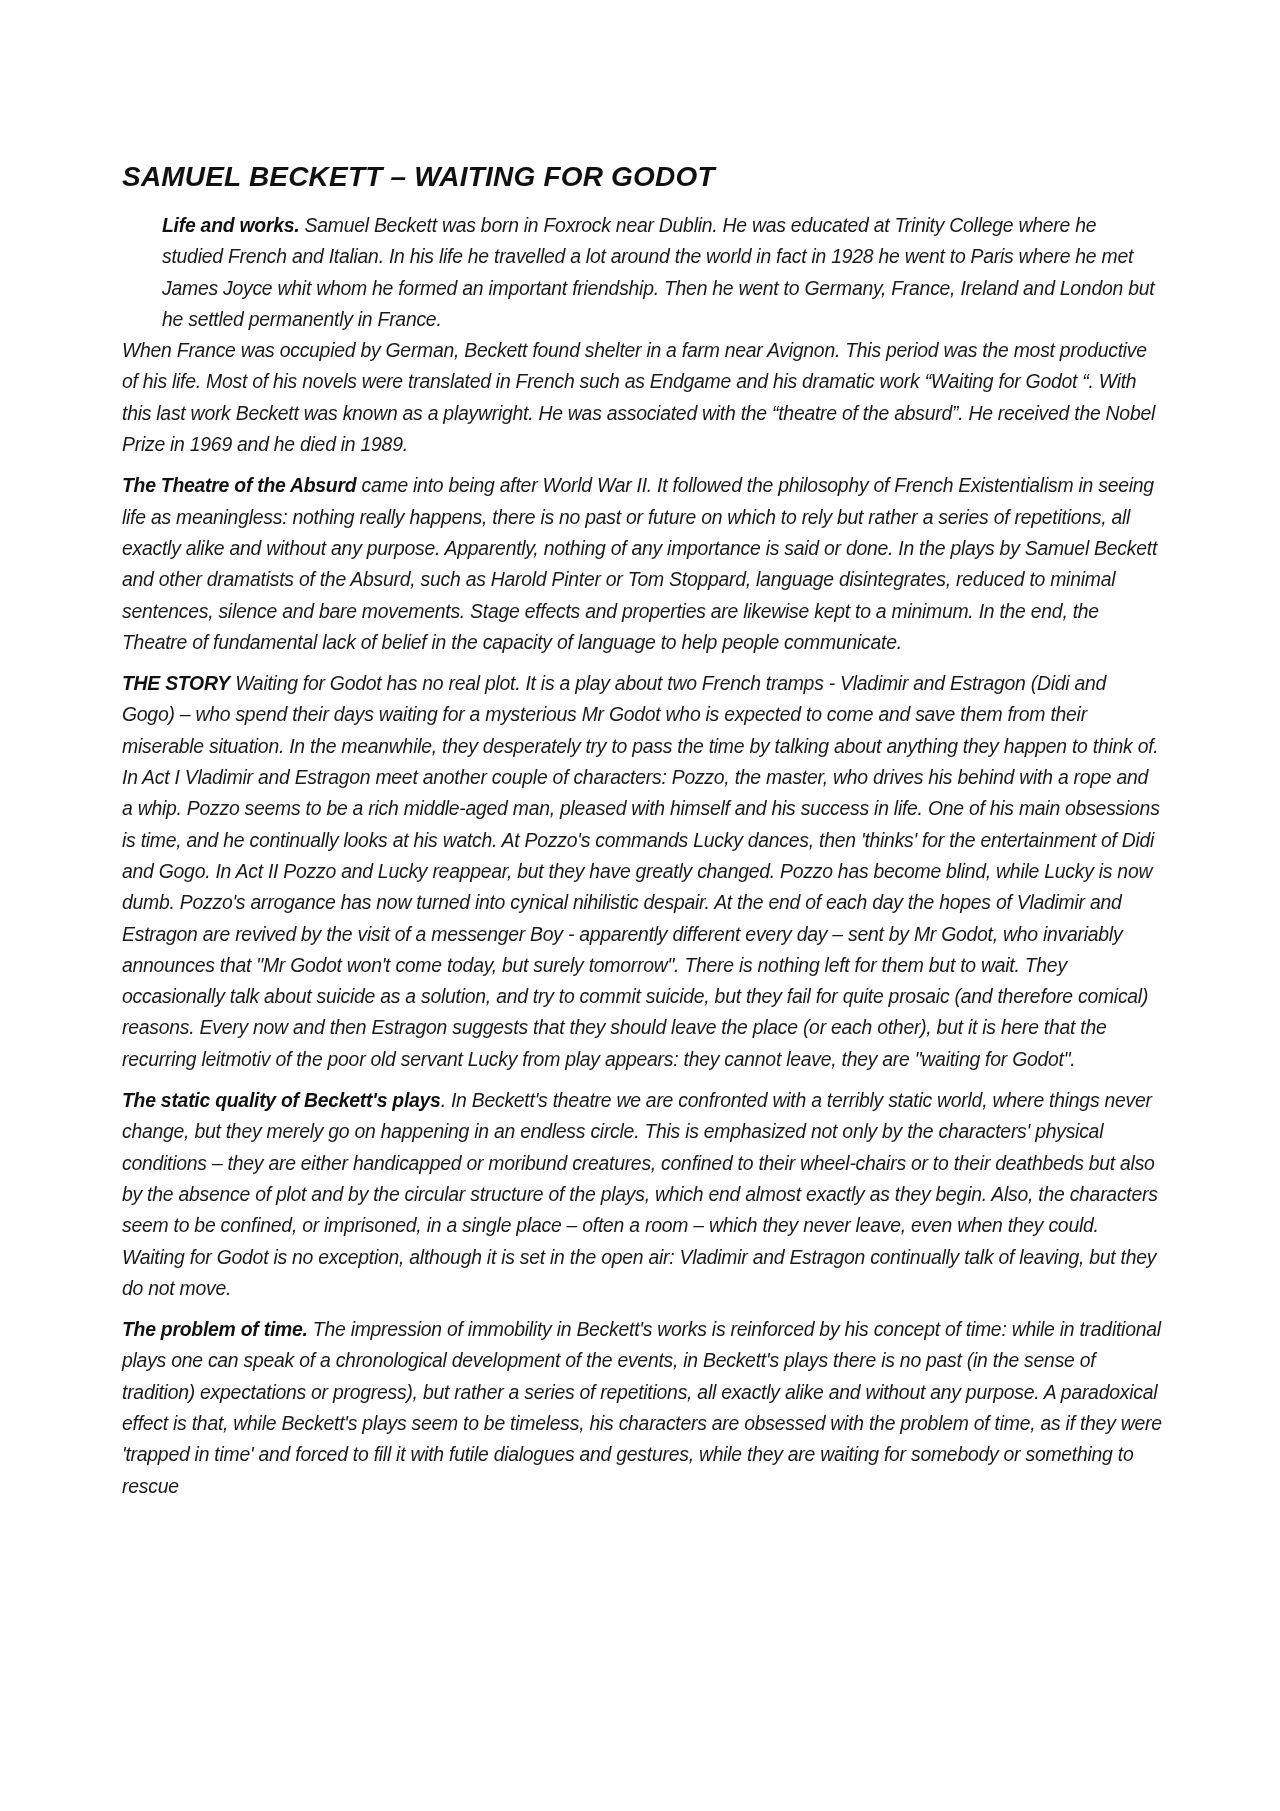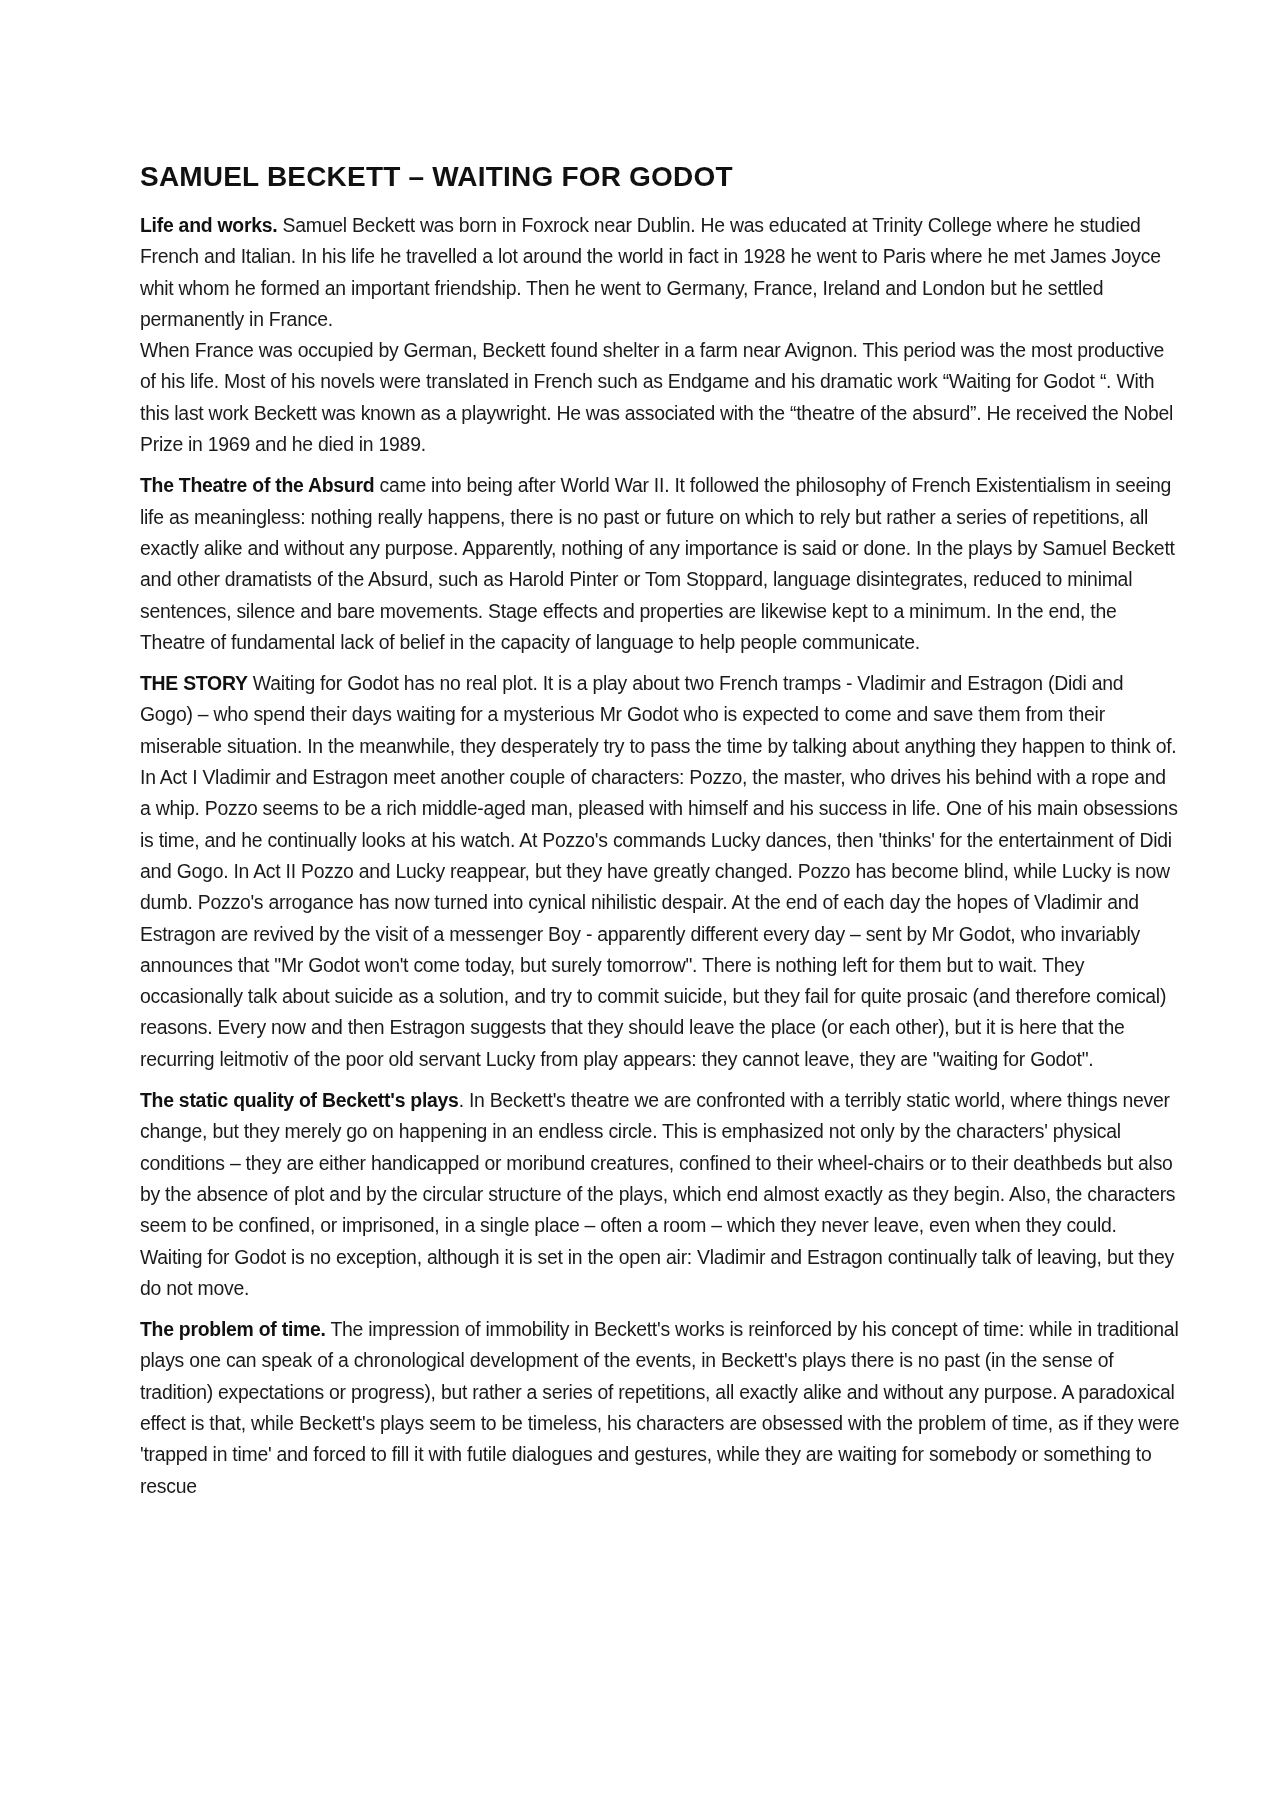--- a/index.html
+++ b/index.html
@@ -6,40 +6,41 @@
   body {
     width: 1280px;
     height: 1811px;
     overflow: hidden;
     position: relative;
     font-family: "Liberation Sans", "DejaVu Sans", sans-serif;
     color: #1a1a1a;
   }
   .page {
     position: absolute;
-    left: 140px;
+    left: 122px;
     top: 158px;
     width: 1040px;
+    font-style: italic;
   }
   .title {
     font-size: 28px;
     font-weight: bold;
     margin: 0 0 14px 0;
     letter-spacing: 0.2px;
     line-height: 38px;
     color: #111;
   }
   .para {
     font-size: 19.4px;
     line-height: 31.3px;
     margin: 0 0 10px 0;
     letter-spacing: -0.25px;
   }
   .para b { font-weight: bold; color: #111; }
-  .para.no-gap { margin-bottom: 0; }
+  .para.no-gap { margin-bottom: 0; margin-left: 40px; }
   .para.gap-large { }
 </style>
 </head>
 <body>
 
 <div class="page">
   <h1 class="title">SAMUEL BECKETT – WAITING FOR GODOT</h1>
 
   <p class="para no-gap">
     <b>Life and works.</b><span> Samuel Beckett was born in Foxrock near Dublin. He was educated at Trinity College where he studied French and Italian. In his life he travelled a lot around the world in fact in 1928 he went to Paris where he met James Joyce whit whom he formed an important friendship. Then he went to Germany, France, Ireland and London but he settled permanently in France.</span>

